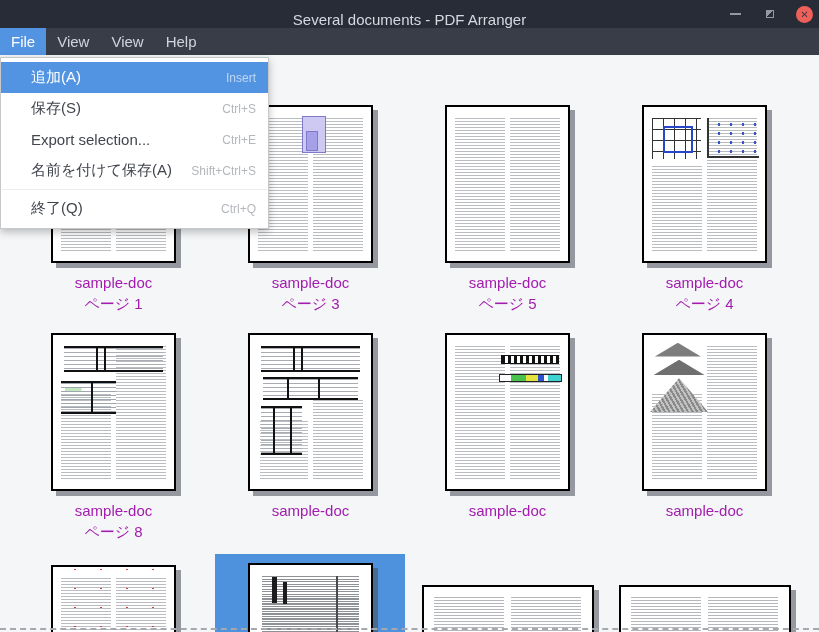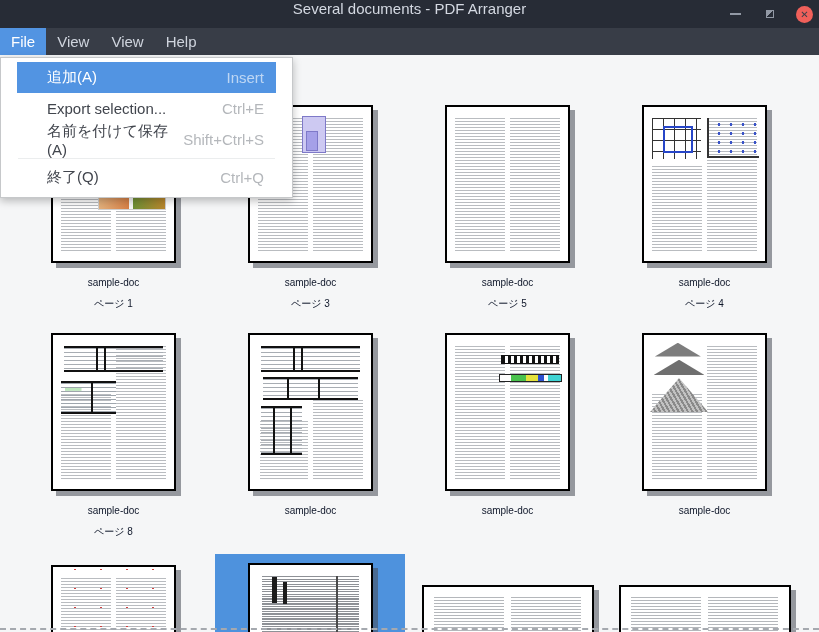--- a/index.html
+++ b/index.html
@@ -2,58 +2,58 @@
 <html><head>
 <meta charset="utf-8">
 <style>
   * { margin:0; padding:0; box-sizing:border-box; }
   html,body { width:819px; height:632px; overflow:hidden;
     font-family:"Liberation Sans","DejaVu Sans",sans-serif; }
   #app { position:relative; width:819px; height:632px; background:#f5f6f7; }
 
   
   .titlebar { position:absolute; left:0; top:0; width:819px; height:28px;
-    background:#272c36; display:flex; align-items:flex-start; justify-content:center; }
+    background:#272c36; display:flex; align-items:flex-end; justify-content:center; }
   .title { color:#d4d9e2; font-size:15px; }
   .winbtns { position:absolute; right:6px; top:0; height:28px; display:flex;
     align-items:center; gap:17px; }
   .wb { width:18px; height:18px; display:flex; align-items:center; justify-content:center;
     cursor:default; }
   .wb-min i { display:block; width:11px; height:2px; background:#9299a5; }
   .wb-restore i { display:block; width:8px; height:8px; border:1.5px solid #9299a5;
     background:linear-gradient(135deg,#9299a5 50%,transparent 50%); }
   .wb-close { width:17px; height:17px; border-radius:50%; background:#f0605a;
     color:#3a3f4a; font-size:10px; font-weight:bold; line-height:17px; text-align:center; }
 
   
   .menubar { position:absolute; left:0; top:28px; width:819px; height:27px;
     background:#383d47; display:flex; align-items:center; }
   .mbitem { padding:0 11px; line-height:27px; font-size:15px; color:#cfd4dd; cursor:default; }
   .mbitem.active { background:#5294e2; color:#ffffff; }
 
   
-  .dropdown { position:absolute; left:0; top:57px; width:293px; background:#ffffff;
-    border:1px solid #c6c8ca; padding:4px 16px; z-index:100;
+  .dropdown { position:absolute; left:0; top:57px; width:269px; background:#ffffff;
+    border:1px solid #c6c8ca; padding:4px 0; z-index:100;
     box-shadow:0 3px 8px rgba(0,0,0,0.25); }
   .mitem { height:31px; display:flex; align-items:center; justify-content:space-between;
     padding:0 12px 0 30px; font-size:15px; color:#41454d; cursor:default; }
-  .mitem .accel { color:#b4b7bb; font-size:15px; }
+  .mitem .accel { color:#b4b7bb; font-size:12px; }
   .mitem.hl { background:#5294e2; color:#ffffff; }
   .mitem.hl .accel { color:rgba(255,255,255,0.62); }
   .msep { border-top:1px solid #ebedee; margin:3px 1px; }
 
   
   .cell { position:absolute; width:197px; }
   .selbg { position:absolute; left:3px; right:4px; top:5px; height:210px; background:#4e92dd; }
   .page { position:relative; margin:0 auto; background:#ffffff; border:2px solid #000;
     box-shadow:5px 5px 0 0 rgba(70,75,85,0.55); overflow:hidden; z-index:2; }
   .page.portrait { width:125px; height:158px; }
   .page.landscape { width:172px; height:110px; }
-  .caption { position:relative; margin-top:9px; text-align:center; font-size:10px;
-    line-height:21px; color:#0f172a; z-index:2; }
+  .caption { position:relative; margin-top:9px; text-align:center; font-size:15px;
+    line-height:21px; color:#a21caf; z-index:2; }
 
   
   .feat { position:absolute; }
   .f-text2::before,.f-text2::after,.f-text2low::before,.f-text2low::after,
   .f-textright::before,.f-textright::after { content:""; position:absolute;
     background:repeating-linear-gradient(to bottom,#b9bcc0 0 1px,transparent 1px 3px); }
   .f-text2,.f-text2low,.f-textright,.f-dense,.f-ltext,.f-refs-red { inset:0; }
   .f-text2::before { left:7%; width:41%; top:7%; bottom:5%; }
   .f-text2::after  { right:7%; width:41%; top:7%; bottom:5%; }
   .f-text2low::before { left:7%; width:41%; top:38%; bottom:5%; }
@@ -258,20 +258,24 @@
         </div>
       </div>
     </div>
 
   <div class="dropdown">
       <div class="mitem hl">
         <span>追加(A)</span>
         <span class="accel">Insert</span>
       </div>
       <div class="mitem">
+        <span>保存(S)</span>
+        <span class="accel">Ctrl+S</span>
+      </div>
+      <div class="mitem">
         <span>Export selection...</span>
         <span class="accel">Ctrl+E</span>
       </div>
       <div class="mitem">
         <span>名前を付けて保存(A)</span>
         <span class="accel">Shift+Ctrl+S</span>
       </div>
       <div class="msep"></div>
       <div class="mitem">
         <span>終了(Q)</span>

